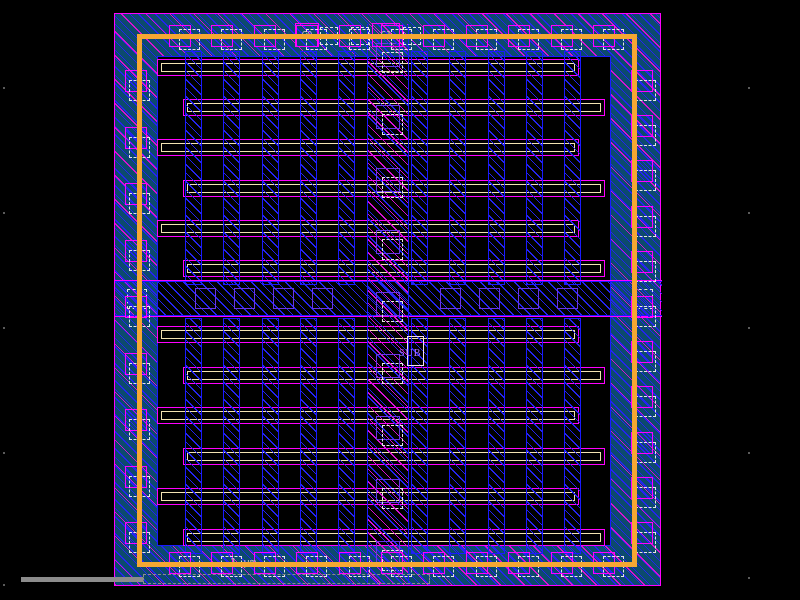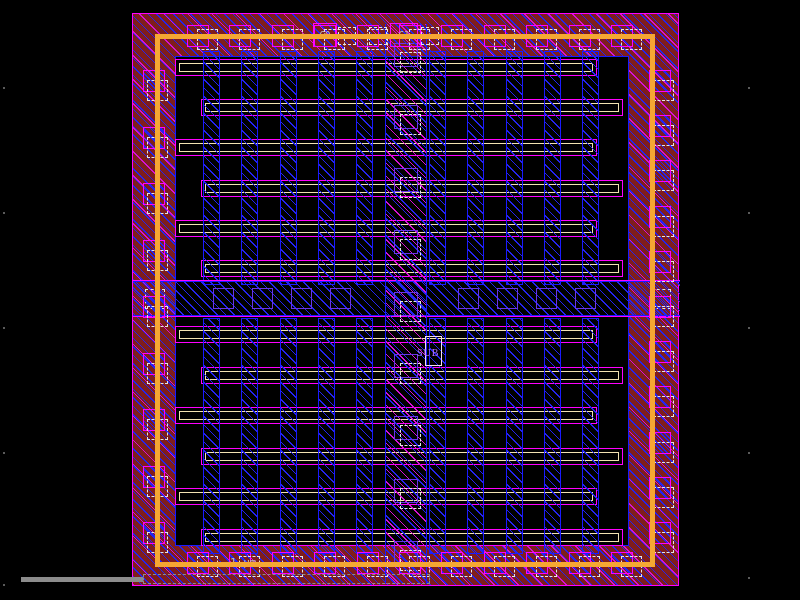--- a/index.html
+++ b/index.html
@@ -9,22 +9,22 @@
 
   
   .hB{background-image:repeating-linear-gradient(45deg,var(--hatch-blue) 0,var(--hatch-blue) 1px,transparent 1px,transparent 6px);}
   .hBM{background-image:
         repeating-linear-gradient(45deg,var(--hatch-magenta) 0,var(--hatch-magenta) 1px,transparent 1px,transparent 17px),
         repeating-linear-gradient(45deg,var(--hatch-blue) 0,var(--hatch-blue) 1px,transparent 1px,transparent 6px);}
   .hCC{background-image:
         repeating-linear-gradient(45deg,var(--hatch-magenta) 0,var(--hatch-magenta) 1px,transparent 1px,transparent 9px),
         repeating-linear-gradient(45deg,var(--hatch-blue) 0,var(--hatch-blue) 1px,transparent 1px,transparent 6px);}
 
-  .cell{position:absolute;left:132px;top:13px;width:547px;height:573px;
-        border:1px solid var(--boundary);background:#7f1d1d;}
+  .cell{position:absolute;left:114px;top:13px;width:547px;height:573px;
+        border:1px solid var(--boundary);background:#0c4a6e;}
   .guard{position:absolute;inset:0;z-index:1;}
   .inner{position:absolute;left:42px;top:42px;width:454px;height:490px;background:#000;
          border:1px solid var(--blue-border);z-index:2;}
 
   
   .half{position:absolute;left:42px;width:448px;z-index:3;}
   .half.top{top:45px;height:218px;}
   .half.bottom{top:312px;height:220px;}
   .fingers{position:absolute;inset:0;display:flex;flex-direction:column;justify-content:space-between;}
   .finger{height:17px;border:1px solid var(--boundary);position:relative;}

